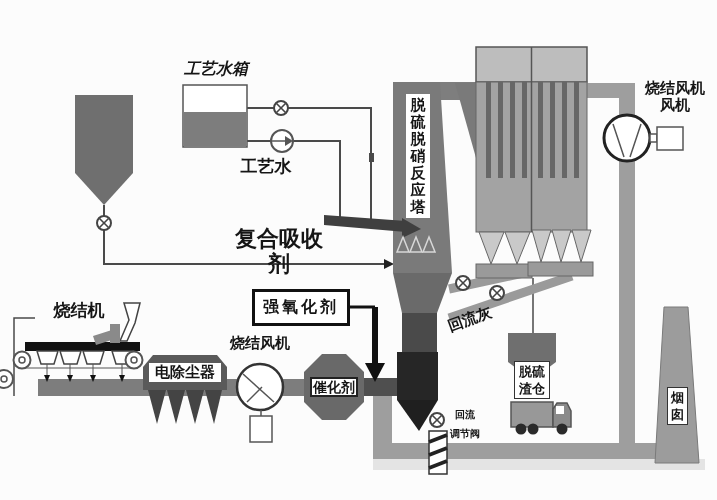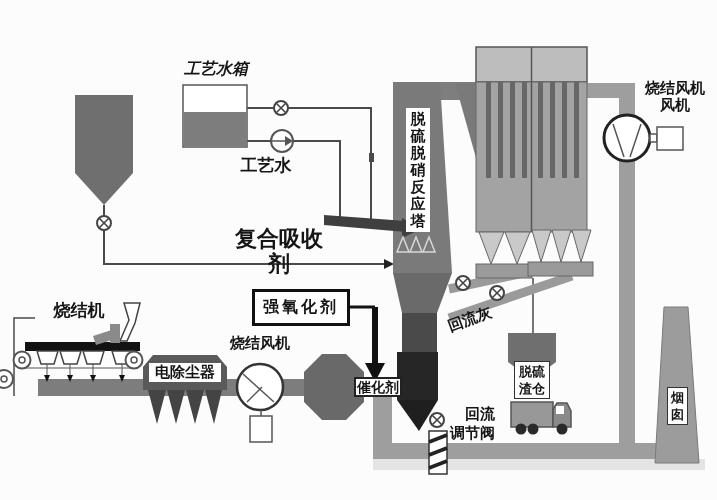--- a/index.html
+++ b/index.html
@@ -210,42 +210,42 @@
     <use href="#valve" transform="translate(104,223)"></use>
     <use href="#valve" transform="translate(463,283)"></use>
     <use href="#valve" transform="translate(497,293)"></use>
     <use href="#valve" transform="translate(532,390)"></use>
     <use href="#valve" transform="translate(437,420)"></use>
   </g>
 </svg>
 
 <div class="lbl" style="left:180px;top:59px;width:72px;height:20px;font-size:16px;font-style:italic;">工艺水箱</div>
 
-<div class="lbl" style="left:238px;top:157px;width:56px;height:20px;font-size:17px;font-family:Liberation Mono, monospace;">工艺水</div>
+<div class="lbl" style="left:238px;top:157px;width:56px;height:20px;font-size:17px;">工艺水</div>
 
 
 <div class="lbl" style="left:230px;top:241px;width:98px;height:20px;font-size:22px;">复合吸收剂</div>
 
 <div class="lbl" style="left:46px;top:301px;width:66px;height:20px;font-size:17px;">烧结机</div>
 
 <div class="lbl white-box" style="left:149px;top:363px;width:72px;height:19px;font-size:15px;">电除尘器</div>
 
 <div class="lbl" style="left:222px;top:335px;width:76px;height:18px;font-size:15px;">烧结风机</div>
 
 <div class="lbl white-box" style="left:252px;top:289px;width:92px;height:31px;font-size:16px;border:3px solid #111;letter-spacing:3px;">强氧化剂</div>
 
-<div class="lbl white-box" style="left:310px;top:377px;width:44px;height:16px;font-size:14px;border:2px solid #222;margin-left:44px;">催化剂</div>
-
-<div class="lbl white-box vtext" style="left:406px;top:108px;width:24px;height:124px;font-size:15px;line-height:17px;">脱硫脱硝反应塔</div>
+<div class="lbl white-box" style="left:310px;top:377px;width:44px;height:16px;font-size:14px;border:2px solid #222;">催化剂</div>
+
+<div class="lbl white-box vtext" style="left:406px;top:94px;width:24px;height:124px;font-size:15px;line-height:17px;">脱硫脱硝反应塔</div>
 
 
 <div class="lbl pre" style="left:633px;top:78px;width:84px;height:38px;font-size:15px;">烧结风机
 风机</div>
 
 <div class="lbl" style="left:443px;top:311px;width:54px;height:18px;font-size:15px;transform:rotate(-20deg);">回流灰</div>
 
 <div class="lbl white-box bordered vtext" style="left:514px;top:336px;width:34px;height:36px;font-size:13px;line-height:17px;margin-top:25px;">脱硫渣仓</div>
 
-<div class="lbl pre" style="left:450px;top:404px;width:60px;height:40px;font-size:15px;line-height:19px;justify-content:flex-start;text-align:right;">回流
+<div class="lbl pre" style="left:450px;top:404px;width:60px;height:40px;font-size:10px;line-height:19px;justify-content:flex-start;text-align:center;">回流
 调节阀</div>
 
 <div class="lbl white-box bordered vtext" style="left:667px;top:387px;width:19px;height:36px;font-size:13px;line-height:17px;">烟囱</div>
 </div>
 
 </body></html>

